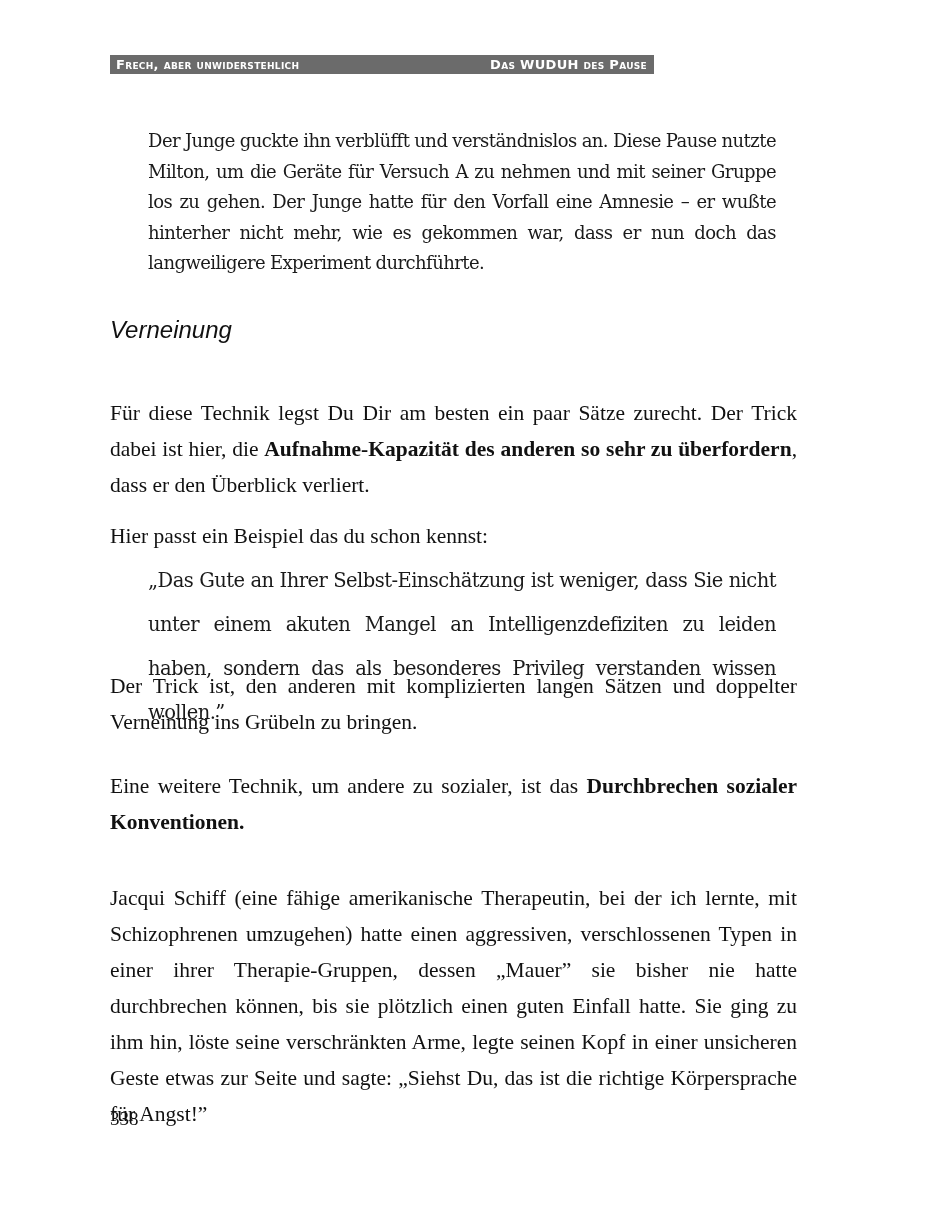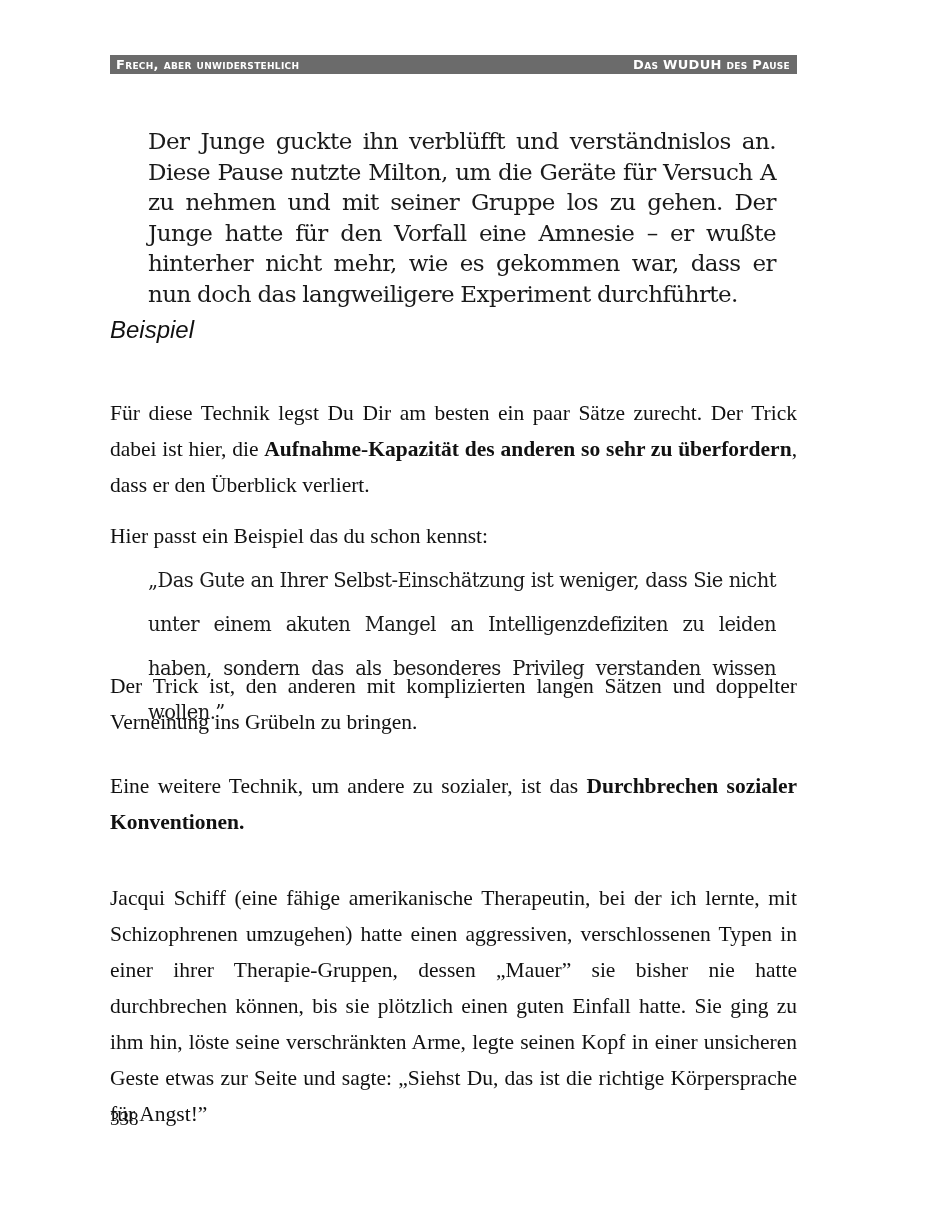--- a/index.html
+++ b/index.html
@@ -11,21 +11,21 @@
       width: 937px;
       height: 1213px;
       position: relative;
       overflow: hidden;
       color: #111111;
     }
     .header-bar {
       position: absolute;
       left: 110px;
       top: 55px;
-      width: 687px;
+      width: 544px;
       height: 19px;
       background: #6b6b6b;
       display: flex;
       justify-content: space-between;
       align-items: center;
       box-sizing: border-box;
       padding: 0 7px 0 6px;
     }
     .header-bar span {
       font-family: "DejaVu Sans", sans-serif;
@@ -42,21 +42,21 @@
       font-family: "DejaVu Serif", serif;
       font-size: 18.5px;
       line-height: 30px;
       color: #1a1a1a;
       text-align: justify;
     }
     .quote1 {
       left: 148px;
       top: 126px;
       width: 628px;
-      font-size: 23px;
+      font-size: 18px;
       line-height: 30.5px;
       letter-spacing: -0.55px;
       word-spacing: -0.5px;
     }
     .section-title {
       position: absolute;
       left: 110px;
       top: 316px;
       font-family: "Liberation Sans", sans-serif;
       font-style: italic;
@@ -104,21 +104,21 @@
 </head>
 <body>
 
 <div class="header-bar" style="background: rgb(107, 107, 107);">
   <span>Frech, aber unwiderstehlich</span>
   <span>Das WUDUH des Pause</span>
 </div>
 
 <div class="serif-block quote1">Der Junge guckte ihn verblüfft und verständnislos an. Diese Pause nutzte Milton, um die Geräte für Versuch A zu nehmen und mit seiner Gruppe los zu gehen. Der Junge hatte für den Vorfall eine Amnesie – er wußte hinterher nicht mehr, wie es gekommen war, dass er nun doch das langweiligere Experiment durchführte.</div>
 
-<h2 class="section-title">Beispiel</h2>
+<h2 class="section-title">Verneinung</h2>
 
 <p class="body-p p1"><span>Für diese Technik legst Du Dir am besten ein paar Sätze zurecht. Der Trick dabei ist hier, die </span><b>Aufnahme-Kapazität des anderen so sehr zu überfordern</b><span>, dass er den Überblick verliert.</span></p>
 
 <p class="body-p p2">Hier passt ein Beispiel das du schon kennst:</p>
 
 <div class="serif-block quote2">„Das Gute an Ihrer Selbst-Einschätzung ist weniger, dass Sie nicht unter einem akuten Mangel an Intelligenzdefiziten zu leiden haben, sondern das als besonderes Privileg verstanden wissen wollen.”</div>
 
 <p class="body-p p3">Der Trick ist, den anderen mit komplizierten langen Sätzen und doppelter Verneinung ins Grübeln zu bringen.</p>
 
 <p class="body-p p4"><span>Eine weitere Technik, um andere zu sozialer, ist das </span><b>Durchbrechen sozialer Konventionen.</b></p>

